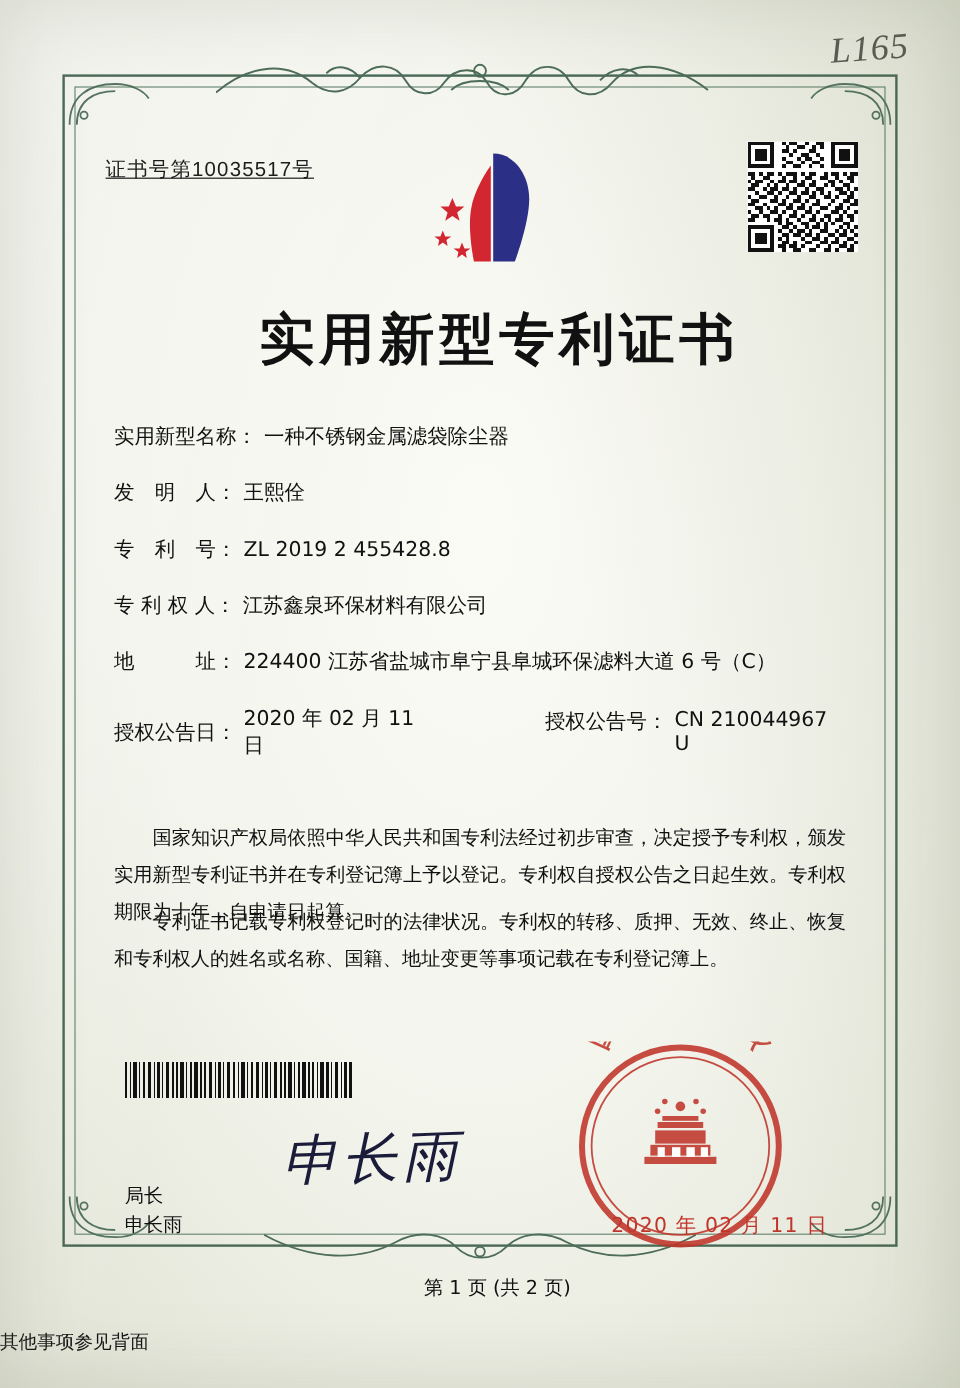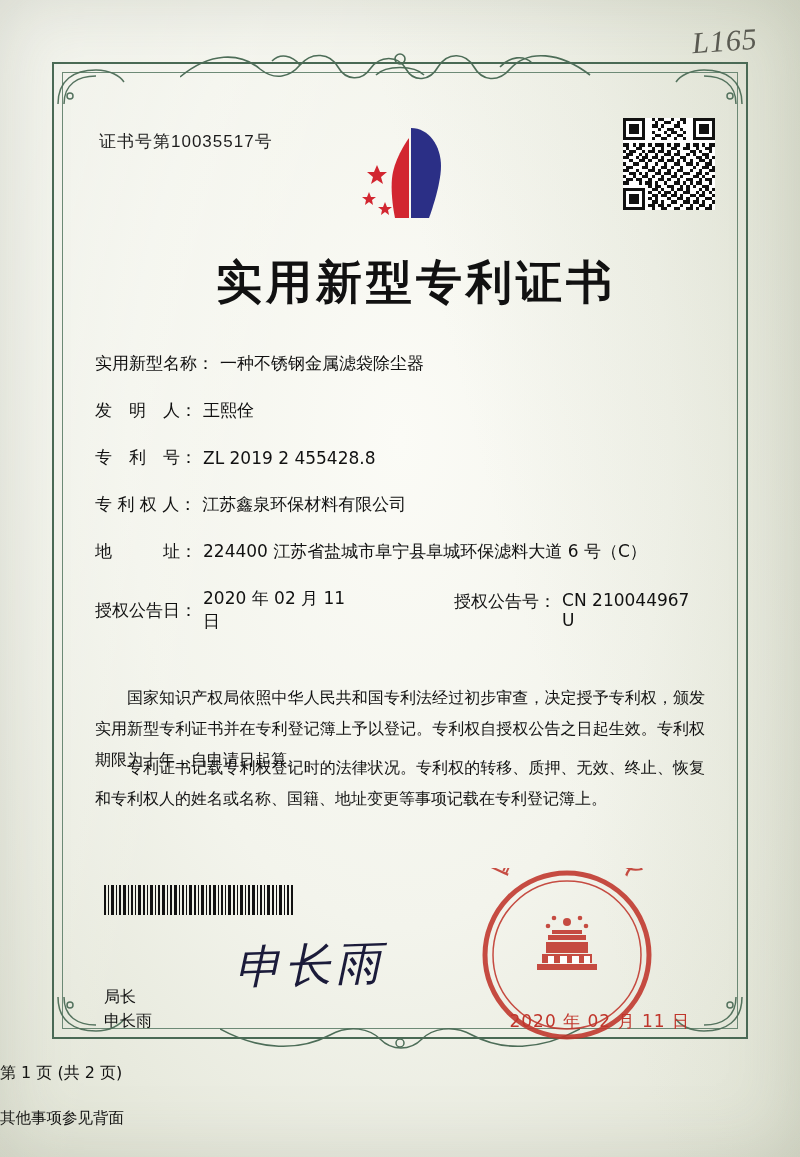--- a/index.html
+++ b/index.html
@@ -63,24 +63,25 @@
   .hand-code{
     position:absolute;right:42px;top:24px;
     font-family:"Liberation Serif", serif;
     font-size:30px;color:#5a5a52;
     transform:rotate(-4deg);
     letter-spacing:1px;
     font-style:italic;
   }
 
   .cert-no{
-    position:absolute;left:99px;top:130px;
+    position:absolute;left:88px;top:130px;
     font-size:17px;color:#1c1c1c;
     letter-spacing:1px;
     font-family:"Liberation Sans", sans-serif;
+    text-decoration:underline;
   }
 
   
   .logo{
     position:absolute;left:355px;top:120px;width:110px;height:105px;
   }
 
   
   .qr{
     position:absolute;right:85px;top:118px;width:92px;height:92px;
@@ -165,22 +166,23 @@
   .seal-date{
     position:absolute;right:110px;top:1010px;
     color:#c0352b;
     font-size:17px;
     font-family:"DejaVu Sans", sans-serif;
     letter-spacing:1px;
   }
 
   .page-num{
     position:absolute;left:0;right:0;top:1063px;
-    font-size:16px;color:#111;
+    text-align:center;font-size:16px;color:#111;
     font-family:"DejaVu Sans", sans-serif;
+    padding-left:29px;
   }
   .footnote{
     position:absolute;left:0;right:0;top:1108px;
     font-size:15.5px;color:#111;
     font-family:"DejaVu Sans", sans-serif;
   }
 </style>
 </head>
 <body>
 

